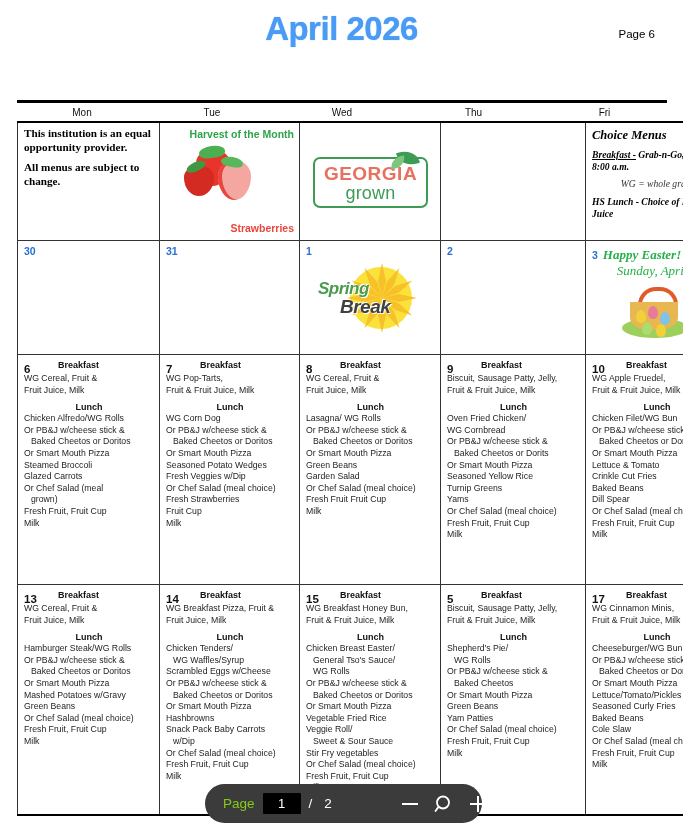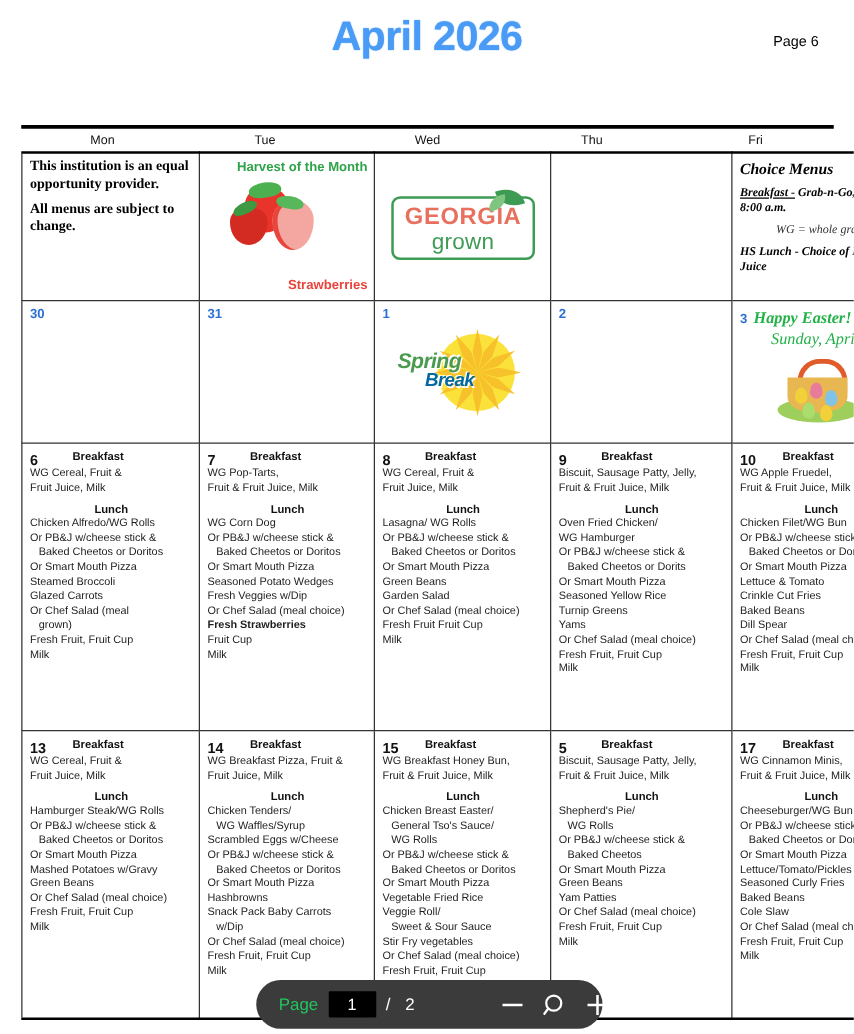--- a/index.html
+++ b/index.html
@@ -283,22 +283,22 @@
     color: #4a9b4f;
     text-shadow: 1px 1px 0 #ffffff, -1px -1px 0 #ffffff;
     letter-spacing: -0.5px;
   }
   .sb-text2 {
     position: absolute;
     left: 34px; top: 41px;
     font-family: "Liberation Sans", sans-serif;
     font-weight: bold;
     font-style: italic;
-    font-size: 15px;
-    color: #0369a1;
+    font-size: 19px;
+    color: #404040;
     text-shadow: 1px 1px 0 #ffffff, -1px -1px 0 #ffffff;
     letter-spacing: -0.5px;
   }
 
   
   .easter-head {
     font-family: "Liberation Serif", serif;
     font-style: italic;
     font-weight: bold;
     font-size: 13px;
@@ -367,21 +367,21 @@
     font-size: 9px;
     color: #111;
   }
   .menu-line {
     font-size: 8.7px;
     line-height: 11.6px;
     color: #1d1d1d;
     white-space: pre-wrap;
   }
   .menu-line.indent { padding-left: 7px; }
-  .menu-line.bold { font-weight: bold; }
+  .menu-line.bold { font-weight: normal; }
   .meal-label {
     text-align: center;
     font-weight: bold;
     font-size: 9px;
     margin: 6px 0 1px 0;
     color: #111;
   }
 
   
   .viewer-bar {
@@ -402,21 +402,21 @@
     height: 100%;
   }
   .vb-group.left { padding-left: 18px; gap: 8px; flex: 0 0 160px; }
   .vb-divider {
     width: 1px;
     height: 39px;
     background: #5a5a5a;
   }
   .vb-label {
     font-size: 13.5px;
-    color: #22c55e;
+    color: #84cc16;
   }
   .page-input {
     width: 38px;
     height: 21px;
     background: #000;
     border: none;
     color: #fff;
     text-align: center;
     font-size: 13px;
     font-family: "Liberation Sans", sans-serif;
@@ -601,21 +601,21 @@
             <div class="menu-line">Or Chef Salad (meal choice)</div>
             <div class="menu-line">Fresh Fruit Fruit Cup</div>
             <div class="menu-line">Milk</div>
           </td>
           <td class="c3">
             <div class="day-head"><span class="num">9</span><span class="meal">Breakfast</span></div>
             <div class="menu-line">Biscuit, Sausage Patty, Jelly,</div>
             <div class="menu-line">Fruit &amp; Fruit Juice, Milk</div>
             <div class="meal-label">Lunch</div>
             <div class="menu-line">Oven Fried Chicken/</div>
-            <div class="menu-line">WG Hamburger</div>
+            <div class="menu-line">WG Cornbread</div>
             <div class="menu-line">Or PB&amp;J w/cheese stick &amp;</div>
             <div class="menu-line indent">Baked Cheetos or Dorits</div>
             <div class="menu-line">Or Smart Mouth Pizza</div>
             <div class="menu-line">Seasoned Yellow Rice</div>
             <div class="menu-line">Turnip Greens</div>
             <div class="menu-line">Yams</div>
             <div class="menu-line">Or Chef Salad (meal choice)</div>
             <div class="menu-line">Fresh Fruit, Fruit Cup</div>
             <div class="menu-line">Milk</div>
           </td>

